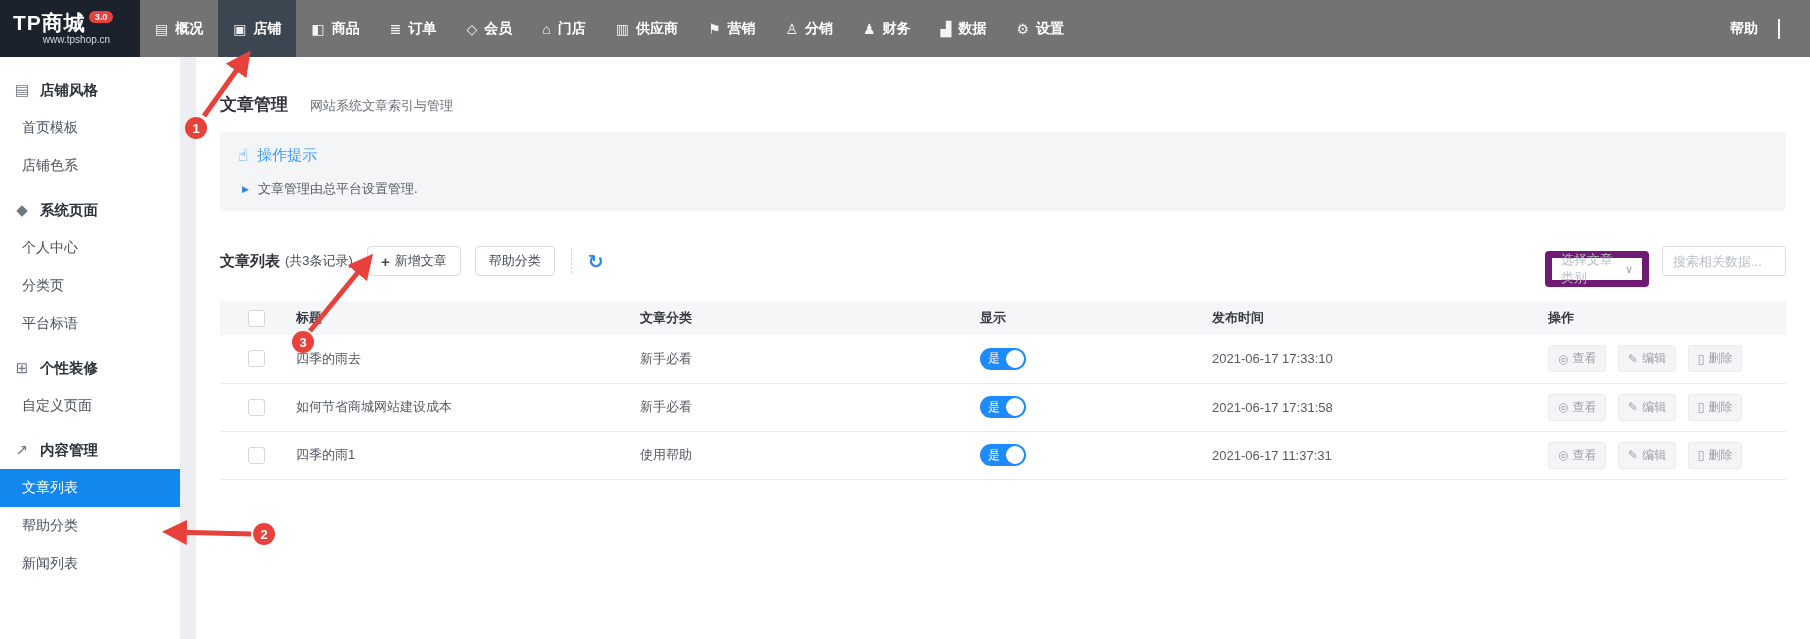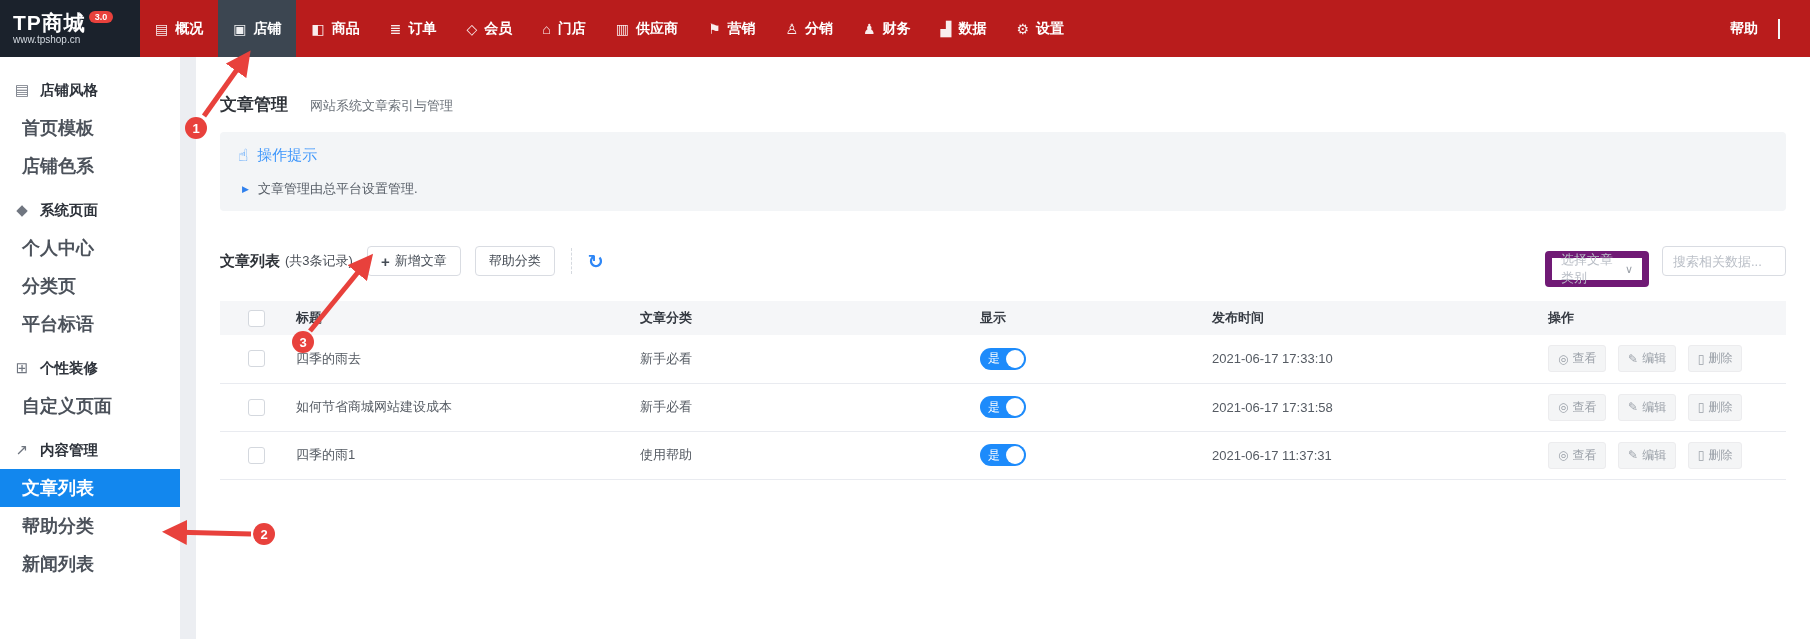--- a/index.html
+++ b/index.html
@@ -1,42 +1,42 @@
 <!DOCTYPE html>
 <html><head>
 <meta charset="utf-8">
 <style>
   html,body{margin:0;padding:0;background:#eceef2;}
   .app{position:relative;width:1810px;height:639px;overflow:hidden;
        font-family:"Liberation Sans","DejaVu Sans",sans-serif;background:#eceef2;}
 
   
-  .navbar{position:absolute;top:0;left:0;right:0;height:57px;background:#b91c1c;
-          display:flex;align-items:stretch;color:#fff;z-index:2;}
+  .navbar{position:absolute;top:0;left:0;right:0;height:57px;background:#737373;
+          display:flex;align-items:stretch;color:#fff;z-index:2;text-align:center;}
   .logo{width:140px;background:#1b222c;display:flex;flex-direction:column;
         justify-content:center;padding-left:13px;box-sizing:border-box;}
   .logo-line{display:flex;align-items:flex-start;}
   .logo-title{font-size:21px;font-weight:bold;letter-spacing:1px;line-height:20px;}
   .logo-badge{background:#e8413c;color:#fff;font-size:9px;border-radius:8px;
               padding:1px 6px;margin-left:3px;margin-top:-2px;font-weight:bold;}
   .logo-url{font-size:10px;color:#d4dae1;margin-top:1px;}
   .nav-items{display:flex;align-items:stretch;}
   .nav-item{display:flex;align-items:center;gap:7px;padding:0 15px;font-size:14px;
             font-weight:bold;cursor:pointer;white-space:nowrap;}
   .nav-item.active{background:#3c4651;}
   .nav-icon{font-size:14px;font-weight:normal;opacity:.92;}
   .nav-right{margin-left:auto;display:flex;align-items:center;gap:20px;padding-right:30px;}
   .nav-help{font-size:14px;font-weight:bold;cursor:pointer;font-family:Liberation Mono, monospace;}
   .nav-divider{width:2px;height:20px;background:#f5f6f8;}
 
   
   .sidebar{position:absolute;top:57px;left:0;bottom:0;width:180px;background:#fff;
            padding-top:14px;box-sizing:border-box;overflow:hidden;z-index:1;}
-  .side-row{height:38px;display:flex;align-items:center;font-size:18px;
-            color:#4c525b;cursor:pointer;box-sizing:border-box;font-weight:bold;}
+  .side-row{height:38px;display:flex;align-items:center;font-size:14px;
+            color:#4c525b;cursor:pointer;box-sizing:border-box;}
   .side-group{padding-left:13px;gap:9px;color:#2e333b;font-weight:bold;margin-top:6px;font-size:14.5px;}
   .side-group:first-child{margin-top:0;}
   .g-icon{color:#707680;font-size:15px;font-weight:normal;width:18px;text-align:center;}
   .side-child{padding-left:22px;}
   .side-child.active{background:#1287ee;color:#fff;}
 
   
   .main{position:absolute;top:57px;left:196px;right:0;bottom:0;background:#fff;
         box-sizing:border-box;padding:0 24px;}
   .page-head{padding-top:36px;display:flex;align-items:baseline;gap:22px;}

